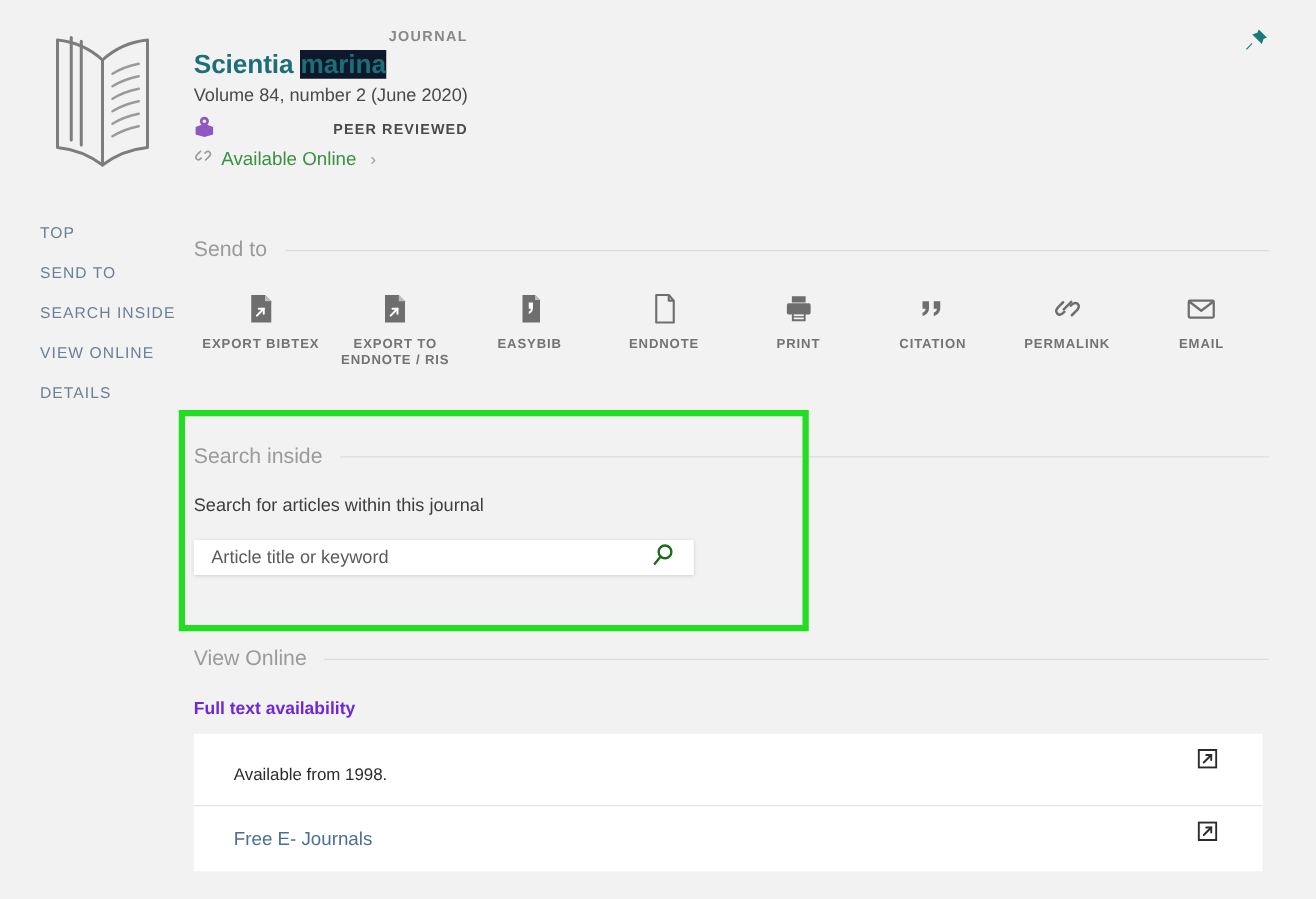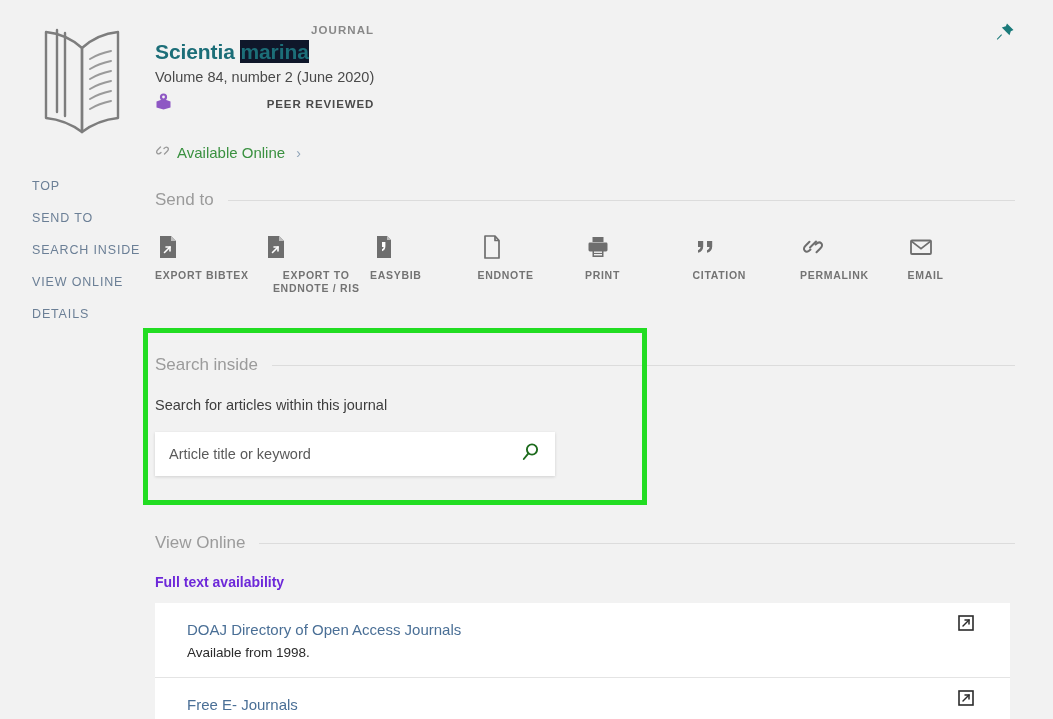--- a/index.html
+++ b/index.html
@@ -23,21 +23,21 @@
   .title {
     font-size: 21px; color: #1c6e78; font-weight: 700; margin-top: 4px;
     letter-spacing: -0.1px;
   }
   .title .hl { background: #0f172a; }
   .subtitle { font-size: 14.5px; color: #4a4a4a; margin-top: 5px; }
   .peer-row { display: flex; align-items: center; gap: 7px; margin-top: 8px; justify-content: space-between; }
   .peer-label {
     font-size: 11.5px; letter-spacing: 0.9px; color: #4a4a4a; font-weight: 700;
   }
-  .avail-row { display: flex; align-items: center; gap: 7px; margin-top: 29px; }
+  .avail-row { display: flex; align-items: center; gap: 7px; margin-top: 2px; }
   .avail-link {
     font-size: 15px; color: #3a9140; text-decoration: none; cursor: pointer;
   }
   .chev { color: #8fa3b8; font-size: 14px; margin-left: 4px; }
   .pin { position: absolute; right: 38px; top: 22px; }
 
   
   .sidebar { position: absolute; left: 0; top: 170px; width: 150px; }
   .side-item {
     font-size: 12.5px; letter-spacing: 0.85px; color: #6b7f96;
@@ -47,34 +47,34 @@
   
   .main { position: absolute; left: 155px; top: 190px; width: 860px; }
 
   .sec-head { display: flex; align-items: center; gap: 14px; }
   .sec-title { font-size: 17px; color: #9b9b9b; font-weight: 400; white-space: nowrap; }
   .sec-rule { flex: 1; height: 1px; background: #dcdcdc; }
 
   
   .sendto-row { display: flex; margin-top: 24px; }
   .sendto-item {
-    width: 107.5px; display: flex; flex-direction: column; align-items: flex-start;
+    width: 107.5px; display: flex; flex-direction: column; align-items: center;
     cursor: pointer; gap: 9px;
   }
   .sendto-label {
     font-size: 10.5px; letter-spacing: 0.7px; color: #737373; font-weight: 700;
     text-align: center; line-height: 13px; text-transform: uppercase;
   }
   .ic { width: 26px; height: 26px; display: block; }
 
   
   .search-sec { margin-top: 60px; }
   .search-desc { font-size: 14.5px; color: #3d3d3d; margin-top: 22px; }
   .search-box {
-    margin-top: 19px; width: 400px; height: 44px; background: #fff;
+    margin-top: 19px; width: 400px; height: 28px; background: #fff;
     box-shadow: 0 1px 3px rgba(0,0,0,.14);
     display: flex; align-items: center; padding: 0 14px;
   }
   .search-box input {
     flex: 1; border: 0; outline: 0; font-size: 14.5px; color: #3d3d3d;
     font-family: "Liberation Sans", sans-serif; background: transparent;
   }
   .search-box input::placeholder { color: #5a5a5a; }
 
   
@@ -300,21 +300,20 @@
 
     <div class="view-sec">
       <div class="sec-head">
         <span class="sec-title">View Online</span>
         <span class="sec-rule"></span>
       </div>
       <div class="full-text">Full text availability</div>
 
       <div class="cards">
         <div class="card">
-          <div class="card-title">DOAJ Directory of Open Access Journals</div>
           <div class="card-sub">Available from 1998.</div>
           <span class="ext">
             <svg width="16" height="16" viewBox="0 0 16 16">
               <rect x="1" y="1" width="14" height="14" fill="none" stroke="#2b2b2b" stroke-width="1.6"></rect>
               <g stroke="#2b2b2b" stroke-width="1.5" fill="none" stroke-linecap="round">
                 <path d="M5 11 L11 5"></path>
                   <path d="M11 9 V5 H7"></path>
               </g>
             </svg>
           </span>

